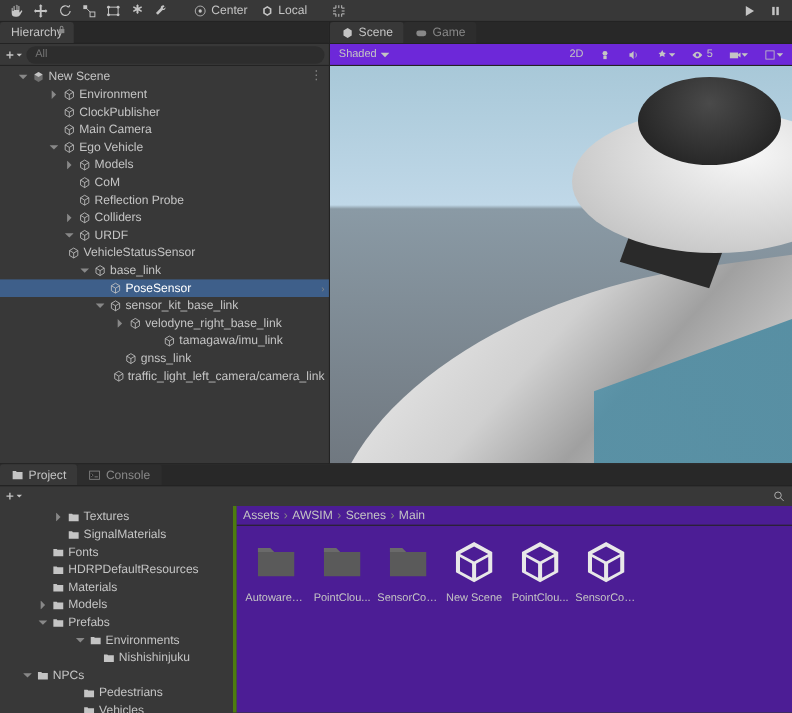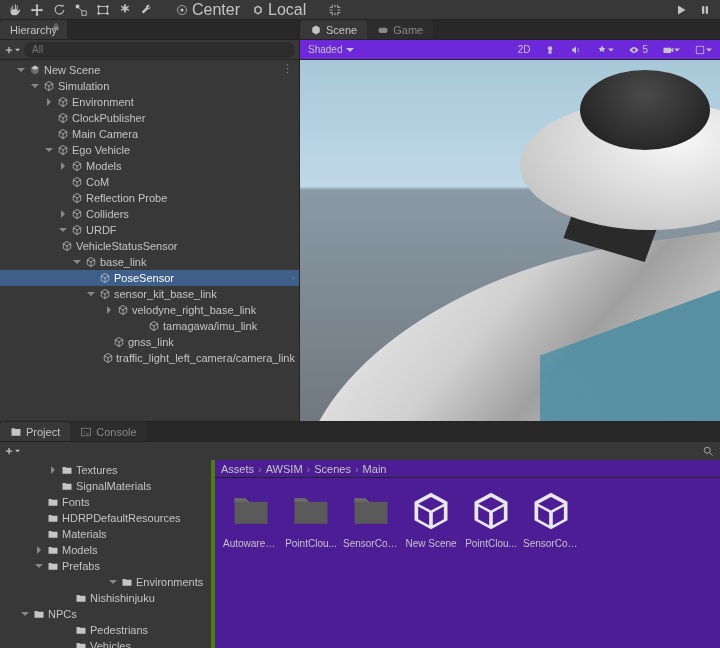--- a/index.html
+++ b/index.html
@@ -1,20 +1,20 @@
 <!DOCTYPE html>
 <html><head>
 <meta charset="utf-8">
 <style>
   * { box-sizing: border-box; margin: 0; padding: 0; font-family: -apple-system, "Segoe UI", Arial, sans-serif; }
   body { width: 720px; height: 648px; background: #383838; color: #c4c4c4; font-size: 11px; overflow: hidden; }
   .toolbar { height: 20px; background: #383838; border-bottom: 1px solid #232323; display: flex; align-items: center; padding: 0 4px; gap: 2px; }
   .toolbar-group { display: flex; align-items: center; gap: 0; margin-right: 10px; }
   .tool-btn { width: 22px; height: 18px; display: flex; align-items: center; justify-content: center; color: #c4c4c4; cursor: pointer; }
-  .pivot-btn { height: 18px; padding: 0 6px; display: flex; align-items: center; gap: 4px; color: #c4c4c4; cursor: pointer; font-size: 16px; }
+  .pivot-btn { height: 18px; padding: 0 6px; display: flex; align-items: center; gap: 4px; color: #c4c4c4; cursor: pointer; font-size: 11px; }
   .flex-spacer { flex: 1; }
   .play-controls { display: flex; gap: 2px; }
   .play-btn { width: 22px; height: 18px; display: flex; align-items: center; justify-content: center; color: #c4c4c4; cursor: pointer; }
 
   .main-split { display: flex; height: 401px; }
   .hierarchy-panel { width: 300px; background: #383838; display: flex; flex-direction: column; border-right: 1px solid #232323; }
   .panel-tab-row { height: 20px; display: flex; align-items: flex-end; border-bottom: 1px solid #232323; background: #282828; }
   .panel-tab { height: 19px; padding: 0 10px; display: flex; align-items: center; gap: 4px; background: #383838; border-top-left-radius: 3px; border-top-right-radius: 3px; font-size: 11px; color: #c4c4c4; cursor: pointer; position: relative; }
   .panel-tab.inactive { background: #2d2d2d; color: #888; }
   .tab-icon { width: 12px; height: 12px; display: inline-flex; align-items: center; justify-content: center; }
@@ -218,33 +218,20 @@
             </svg>
           </span>
           <span class="tree-icon">
             <svg width="12" height="12" viewBox="0 0 16 16">
               <path fill="#c4c4c4" d="M8 2l5 3v6l-5 3-5-3V5l5-3z" opacity="0.4"></path>
               <path fill="#c4c4c4" d="M8 2l5 3-5 3-5-3z"></path>
             </svg>
           </span>
           <span class="tree-label ">New Scene</span>
         </div>
-        <div class="tree-item" style="padding-left: 30px;">
-          <span class="tree-arrow">
-            <svg width="8" height="8" viewBox="0 0 8 8">
-              <path fill="currentColor" d="M0 2l4 4 4-4z"></path>
-            </svg>
-          </span>
-          <span class="tree-icon">
-            <svg width="12" height="12" viewBox="0 0 16 16">
-              <path fill="none" stroke="currentColor" stroke-width="1" d="M8 2l5 3v6l-5 3-5-3V5l5-3zM3 5l5 3 5-3M8 8v6"></path>
-            </svg>
-          </span>
-          <span class="tree-label ">Simulation</span>
-        </div>
         <div class="tree-item" style="padding-left: 44px;">
           <span class="tree-arrow">
             <svg width="8" height="8" viewBox="0 0 8 8">
               <path fill="currentColor" d="M2 0l4 4-4 4z"></path>
             </svg>
           </span>
           <span class="tree-icon">
             <svg width="12" height="12" viewBox="0 0 16 16">
               <path fill="none" stroke="currentColor" stroke-width="1" d="M8 2l5 3v6l-5 3-5-3V5l5-3zM3 5l5 3 5-3M8 8v6"></path>
             </svg>
@@ -616,34 +603,34 @@
               <path fill="currentColor" d="M0 2l4 4 4-4z"></path>
             </svg>
           </span>
           <span class="tree-icon">
             <svg width="12" height="12" viewBox="0 0 16 16">
               <path fill="#c4c4c4" d="M2 4h4l1 1h7v8H2z"></path>
             </svg>
           </span>
           <span class="tree-label">Prefabs</span>
         </div>
-        <div class="tree-item" style="padding-left: 68px; margin-left: 40px;">
+        <div class="tree-item" style="padding-left: 68px;">
           <span class="tree-arrow">
             <svg width="8" height="8" viewBox="0 0 8 8">
               <path fill="currentColor" d="M0 2l4 4 4-4z"></path>
             </svg>
           </span>
           <span class="tree-icon">
             <svg width="12" height="12" viewBox="0 0 16 16">
               <path fill="#c4c4c4" d="M2 4h4l1 1h7v8H2z"></path>
             </svg>
           </span>
           <span class="tree-label">Environments</span>
         </div>
-        <div class="tree-item" style="padding-left: 62px; align-items: center;">
+        <div class="tree-item" style="padding-left: 80px; align-items: center;">
           <span class="tree-arrow empty"></span>
           <span class="tree-icon">
             <svg width="12" height="12" viewBox="0 0 16 16">
               <path fill="#c4c4c4" d="M2 4h4l1 1h7v8H2z"></path>
             </svg>
           </span>
           <span class="tree-label">Nishishinjuku</span>
         </div>
         <div class="tree-item" style="padding-left: 20px;">
           <span class="tree-arrow">

